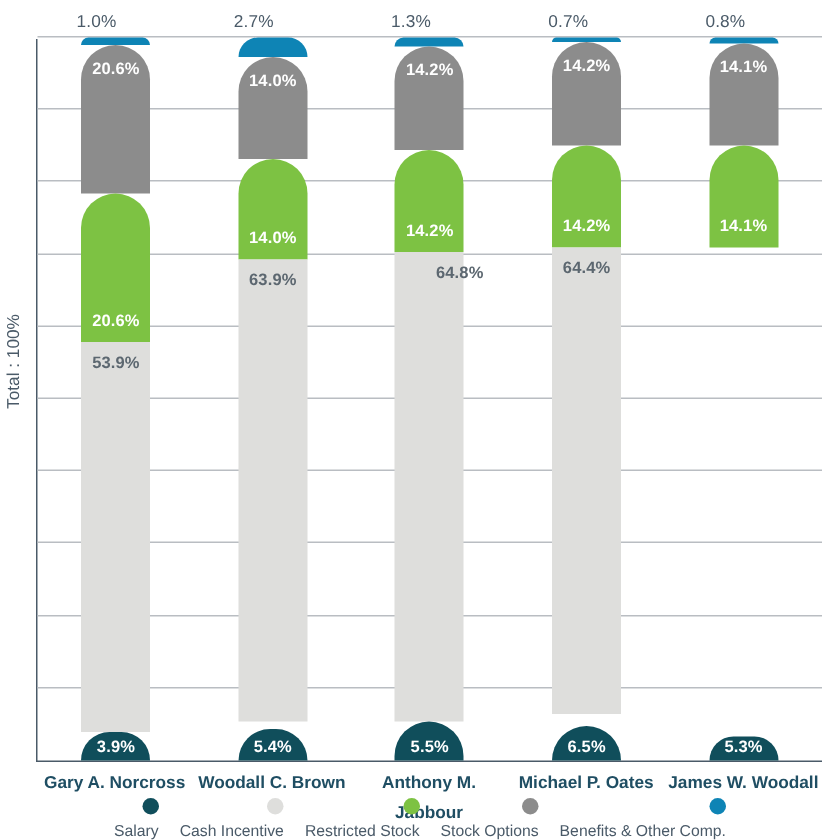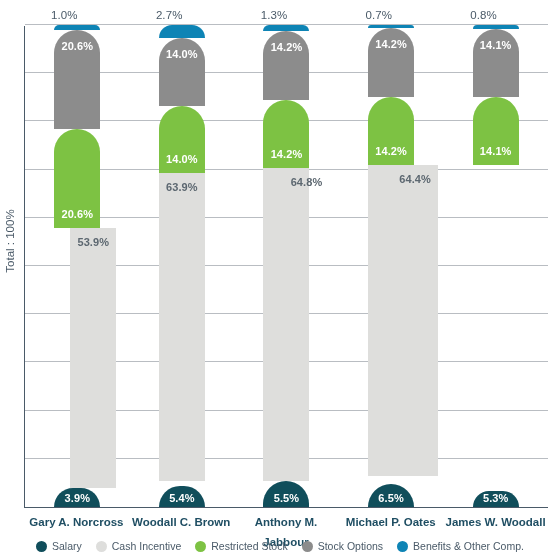--- a/index.html
+++ b/index.html
@@ -43,21 +43,21 @@
           display:flex;align-items:center;justify-content:center;}
   .ytitle span{transform:rotate(-90deg);white-space:nowrap;font-size:11.5px;color:#4a5a68;}
 
   
   .catlabels{position:absolute;left:24px;top:512px;width:524px;height:20px;display:flex;}
   .catlabels .cell{flex:1;text-align:center;font-size:11.5px;font-weight:bold;color:#1f4e63;line-height:20px;}
 
   
   .legend{position:absolute;left:0;top:536px;width:560px;height:20px;
           display:flex;align-items:center;justify-content:center;gap:14px;}
-  .legenditem{display:flex;align-items:center;gap:5px;}
+  .legenditem{display:flex;align-items:flex-end;gap:5px;flex-direction:column;}
   .swatch{width:11px;height:11px;border-radius:50%;display:inline-block;}
   .legenditem .lbl{font-size:10.5px;color:#4a5a68;white-space:nowrap;}
 </style>
 </head>
 <body>
 
 <div id="chart-root">
 
   <div class="toplabels">
       <div class="cell">1.0%</div>
@@ -83,21 +83,21 @@
         <div class="gridline" style="bottom: 385.6px;"></div>
         <div class="gridline" style="bottom: 433.8px;"></div>
         <div class="gridline" style="bottom: 482px;"></div>
       </div>
     <div class="bars">
         <div class="barslot">
           <div class="bar">
             <div class="seg seg-salary" style="bottom: 0px; height: 18.798px; z-index: 10;">
               <span style="position: absolute; bottom: 3px;">3.9%</span>
             </div>
-            <div class="seg seg-cash" style="bottom: 18.798px; height: 259.798px; z-index: 9; margin-left: 16px;">
+            <div class="seg seg-cash" style="bottom: 18.798px; height: 259.798px; z-index: 9;">
               <span style="position: absolute; top: 8px;">53.9%</span>
             </div>
             <div class="seg seg-rs" style="bottom: 278.596px; height: 99.292px; z-index: 8;">
               <span style="position: absolute; bottom: 8px;">20.6%</span>
             </div>
             <div class="seg seg-so" style="bottom: 377.888px; height: 99.292px; z-index: 7;">
               <span style="position: absolute; top: 10px;">20.6%</span>
             </div>
             <div class="seg seg-ben" style="bottom: 477.18px; height: 4.82px; z-index: 6;"></div>
           </div>
@@ -134,21 +134,21 @@
               <span style="position: absolute; top: 10px;">14.2%</span>
             </div>
             <div class="seg seg-ben" style="bottom: 475.734px; height: 6.266px; z-index: 6;"></div>
           </div>
         </div>
         <div class="barslot">
           <div class="bar">
             <div class="seg seg-salary" style="bottom: 0px; height: 23px; z-index: 10; text-align: right;">
               <span style="position: absolute; bottom: 3px;">6.5%</span>
             </div>
-            <div class="seg seg-cash" style="bottom: 31.33px; height: 310.408px; z-index: 9; padding-left: 24px;">
+            <div class="seg seg-cash" style="bottom: 31.33px; height: 310.408px; z-index: 9;">
               <span style="position: absolute; top: 8px;">64.4%</span>
             </div>
             <div class="seg seg-rs" style="bottom: 341.738px; height: 68.444px; z-index: 8;">
               <span style="position: absolute; bottom: 8px;">14.2%</span>
             </div>
             <div class="seg seg-so" style="bottom: 410.182px; height: 68.444px; z-index: 7;">
               <span style="position: absolute; top: 10px;">14.2%</span>
             </div>
             <div class="seg seg-ben" style="bottom: 478.626px; height: 3.374px; z-index: 6;"></div>
           </div>

